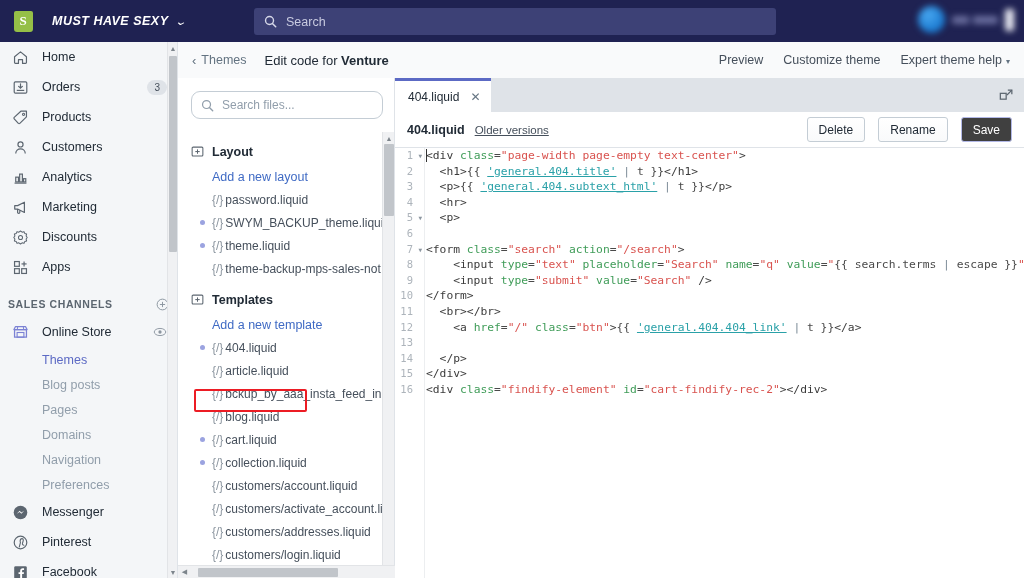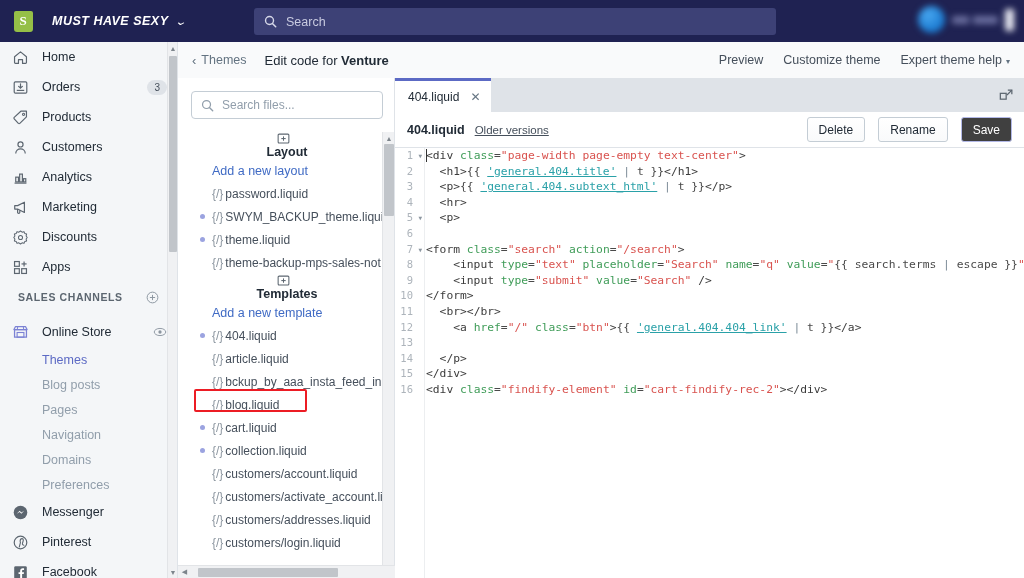--- a/index.html
+++ b/index.html
@@ -98,22 +98,22 @@
     white-space: nowrap;
   }
   .nav-badge {
     margin-left: auto;
     background: #dfe3e8; color: #454f5b;
     font-size: 10px; border-radius: 9px;
     padding: 1px 7px; line-height: 13px;
   }
   .nav-gap { height: 9px; }
   .section-head {
-    display: flex; 
-    height: 26px; padding: 0 18px; gap: 12px;
+    display: flex; align-items: center;
+    height: 26px; padding: 0 8px; gap: 12px;
   }
   .section-title {
     font-size: 10.5px; font-weight: bold; color: #5c6670;
     letter-spacing: 0.6px; text-transform: uppercase;
   }
   .section-plus { margin-left: auto; cursor: pointer; display:flex; }
   .sub-item {
     display: flex; align-items: center;
     height: 25px; padding-left: 42px;
     font-size: 12.5px; color: #919eab; cursor: pointer;
@@ -169,34 +169,34 @@
   
   .filepanel {
     position: absolute; left: 0; top: 36px;
     width: 217px; height: 500px;
     background: #fff;
     border-right: 1px solid #dfe3e8;
   }
   .search-files {
     margin: 13px 11px 0 13px;
     height: 28px;
-    border: 1px solid #c4cdd5; border-radius: 4px;
+    border: 1px solid #c4cdd5; border-radius: 9px;
     display: flex; align-items: center; padding: 0 9px;
     cursor: text; background: #fff;
   }
   .search-files .mag2 { margin-right: 8px; display:flex; }
   .search-files-ph { color: #919eab; font-size: 12px; }
   .filelist {
     position: absolute; left: 0; top: 54px;
     width: 205px; height: 430px;
     overflow: hidden;
   }
   .grp-head {
     display: flex; align-items: center;
-    height: 27px; padding-left: 13px;  flex-direction: column;
+    height: 27px; padding-left: 13px; margin-top: 6px;
   }
   .grp-ico { margin-right: 8px; display:flex; }
   .grp-name { font-size: 12.5px; font-weight: bold; color: #212b36; }
   .add-link {
     padding-left: 34px; height: 23px; display: flex; align-items: center;
     font-size: 12.5px; color: #3f6ac4; cursor: pointer;
   }
   .file-row {
     height: 23px; display: flex; align-items: center;
     padding-left: 22px; cursor: pointer; position: relative;
@@ -488,22 +488,22 @@
           <ellipse cx="9" cy="9" rx="7.4" ry="4.6" fill="none" stroke="#8c96a0" stroke-width="1.2"></ellipse>
           <circle cx="9" cy="9" r="2.1" fill="#8c96a0"></circle>
         </svg>
     </span>
   </div>
 
   <div id="store-subitems">
       <div class="sub-item active">Themes</div>
       <div class="sub-item">Blog posts</div>
       <div class="sub-item">Pages</div>
+      <div class="sub-item">Domains</div>
       <div class="sub-item">Navigation</div>
-      <div class="sub-item">Domains</div>
       <div class="sub-item">Preferences</div>
     </div>
 
   <div id="channel-items">
       <div class="chan-item">
         <span class="nav-ico">
           <svg width="17" height="17" viewBox="0 0 20 20">
             <circle cx="10" cy="10" r="8" fill="#5c6670"></circle>
             <path d="M5.6 11.6 9 8l2 2.1 3.3-2.1-3.3 3.6-2-2.1z" fill="#fff"></path>
           </svg>

